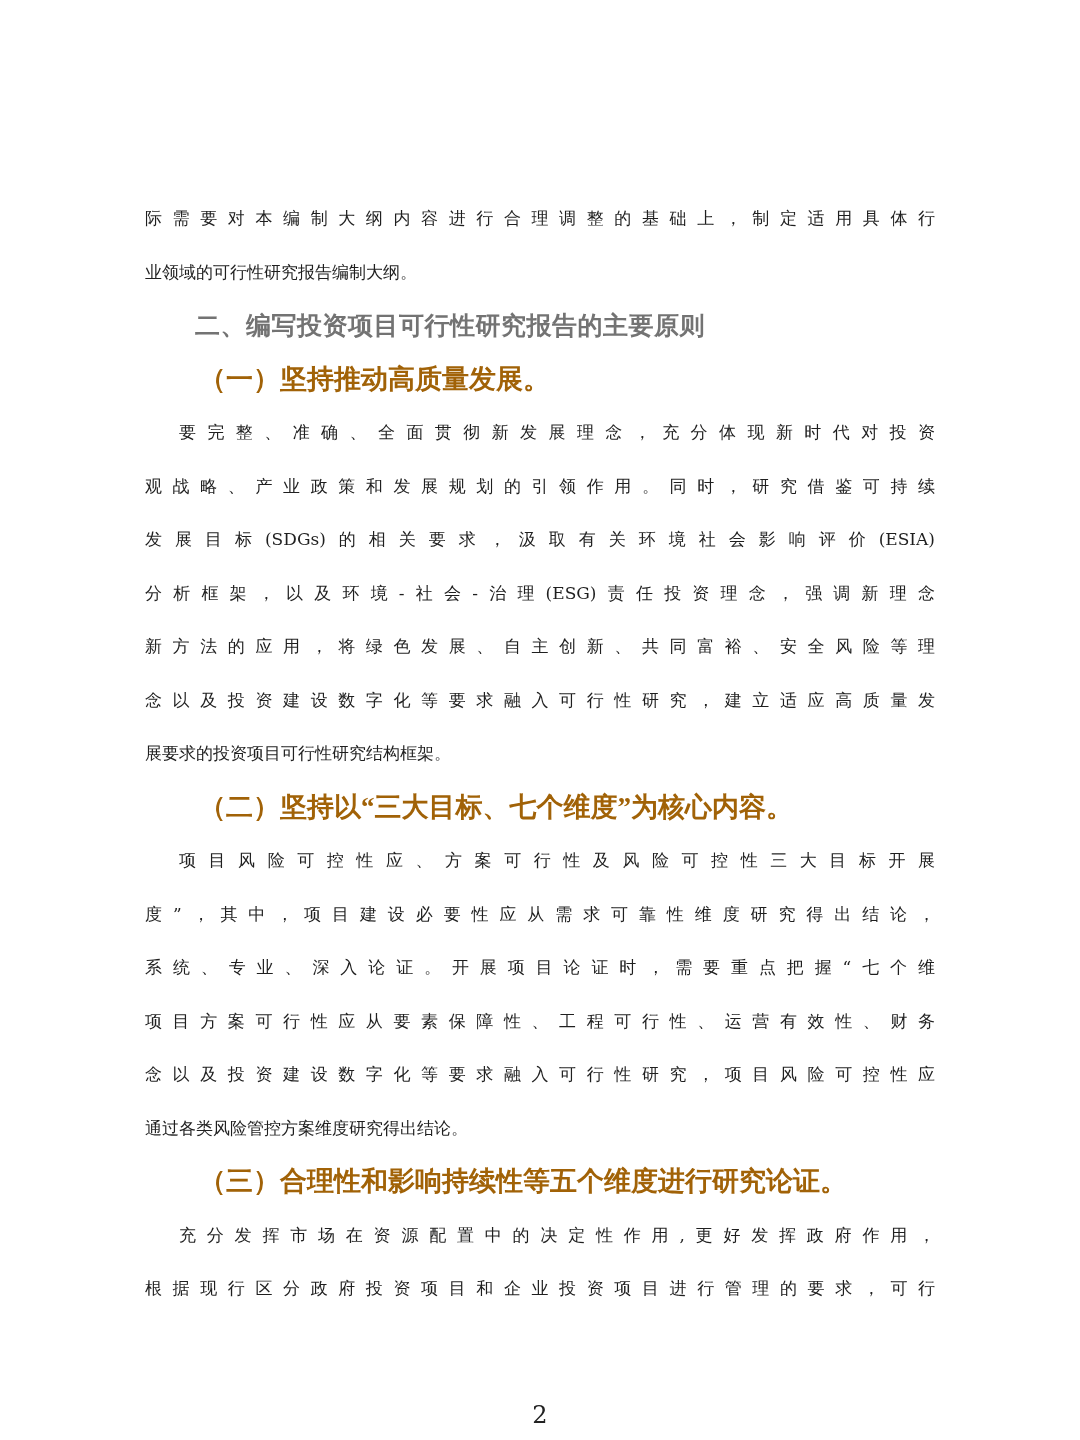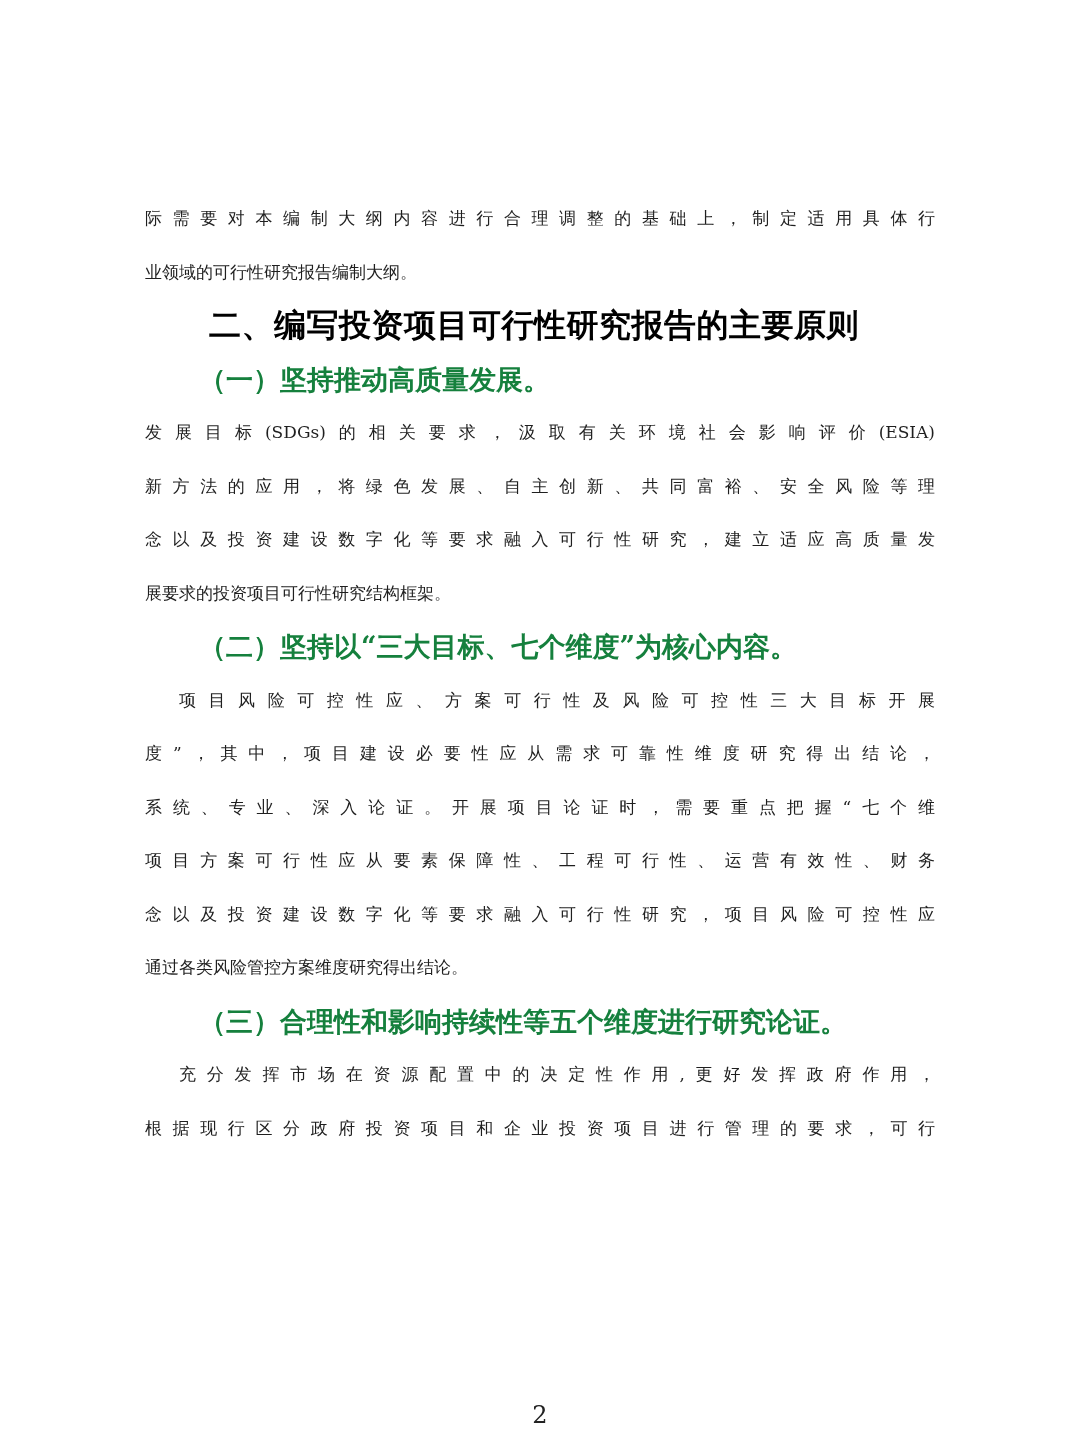--- a/index.html
+++ b/index.html
@@ -33,28 +33,29 @@
     text-align: justify;
     text-align-last: justify;
     text-justify: inter-character;
   }
   .line.ind {
     text-indent: 2em;
   }
   .line.h1 {
     font-family: "DejaVu Sans", "Liberation Sans", sans-serif;
     font-weight: 700;
-    font-size: 32px;
-    color: #000000;
+    font-size: 25px;
+    color: #737373;
     letter-spacing: 0.5px;
   }
   .line.h2 {
     font-weight: 700;
     font-size: 27px;
-    color: #15803d;
+    color: #a16207;
+    font-family: Liberation Serif, serif;
   }
   .page-number {
     position: absolute;
     left: 0;
     width: 1080px;
     top: 1398px;
     height: 34px;
     line-height: 34px;
     text-align: center;
     font-size: 24px;
@@ -63,21 +64,24 @@
 </style>
 </head>
 <body>
 
 <div class="page">
   <div class="content">
       <div class="line body just">际需要对本编制大纲内容进行合理调整的基础上，制定适用具体行</div>
       <div class="line body">业领域的可行性研究报告编制大纲。</div>
       <div class="line h1 ind">二、编写投资项目可行性研究报告的主要原则</div>
       <div class="line h2 ind">（一）坚持推动高质量发展。</div>
+      <div class="line body just ind">要完整、准确、全面贯彻新发展理念，充分体现新时代对投资</div>
+      <div class="line body just">观战略、产业政策和发展规划的引领作用。同时，研究借鉴可持续</div>
       <div class="line body just">发展目标(SDGs)的相关要求，汲取有关环境社会影响评价(ESIA)</div>
+      <div class="line body just">分析框架，以及环境-社会-治理(ESG)责任投资理念，强调新理念</div>
       <div class="line body just">新方法的应用，将绿色发展、自主创新、共同富裕、安全风险等理</div>
       <div class="line body just">念以及投资建设数字化等要求融入可行性研究，建立适应高质量发</div>
       <div class="line body">展要求的投资项目可行性研究结构框架。</div>
       <div class="line h2 ind">（二）坚持以“三大目标、七个维度”为核心内容。</div>
       <div class="line body just ind">项目风险可控性应、方案可行性及风险可控性三大目标开展</div>
       <div class="line body just">度”，其中，项目建设必要性应从需求可靠性维度研究得出结论，</div>
       <div class="line body just">系统、专业、深入论证。开展项目论证时，需要重点把握“七个维</div>
       <div class="line body just">项目方案可行性应从要素保障性、工程可行性、运营有效性、财务</div>
       <div class="line body just">念以及投资建设数字化等要求融入可行性研究，项目风险可控性应</div>
       <div class="line body">通过各类风险管控方案维度研究得出结论。</div>

